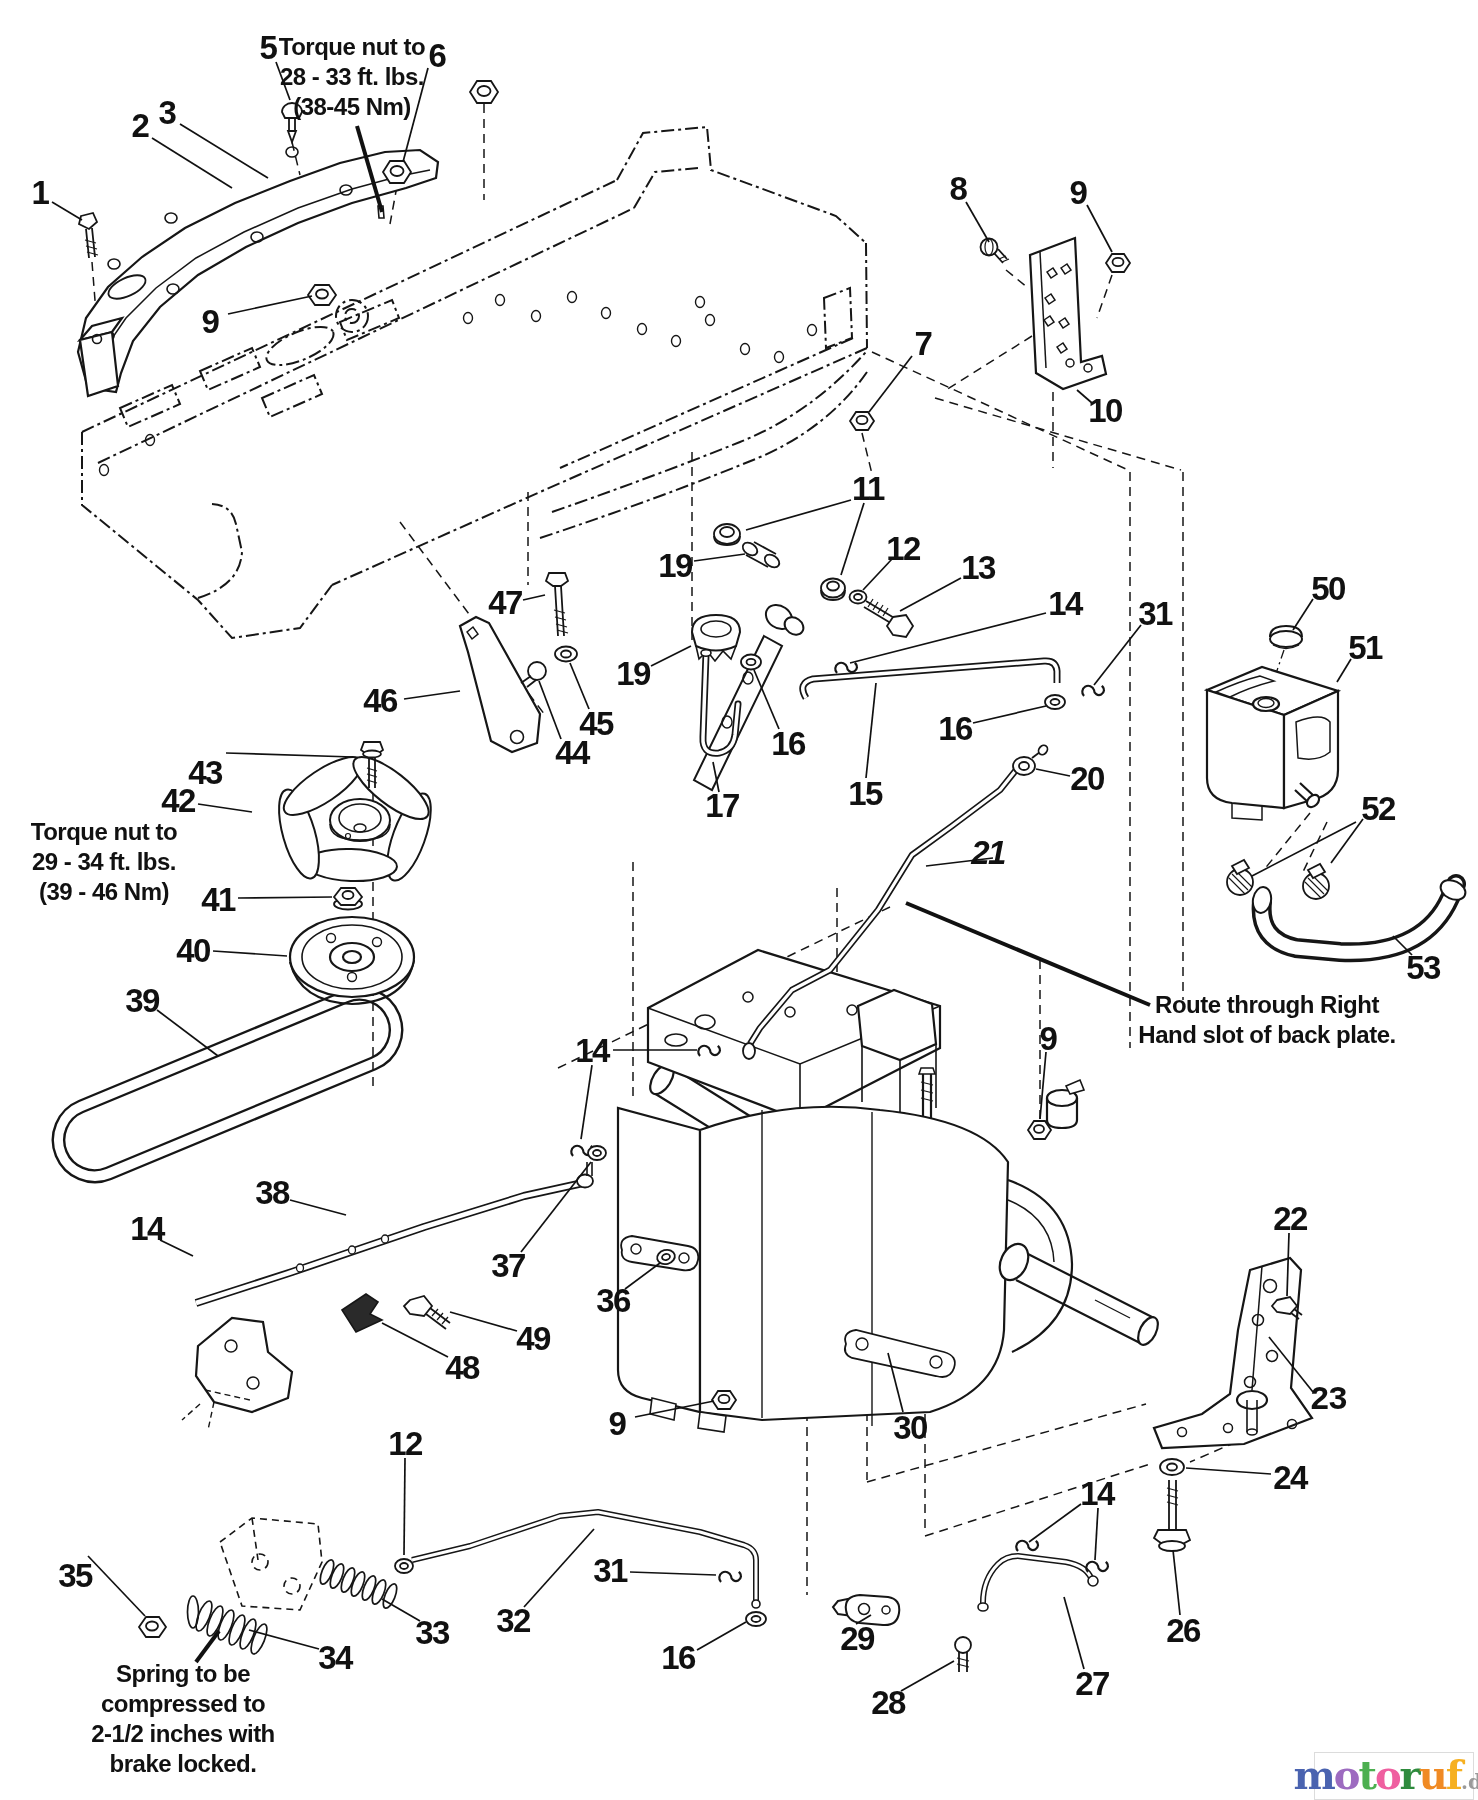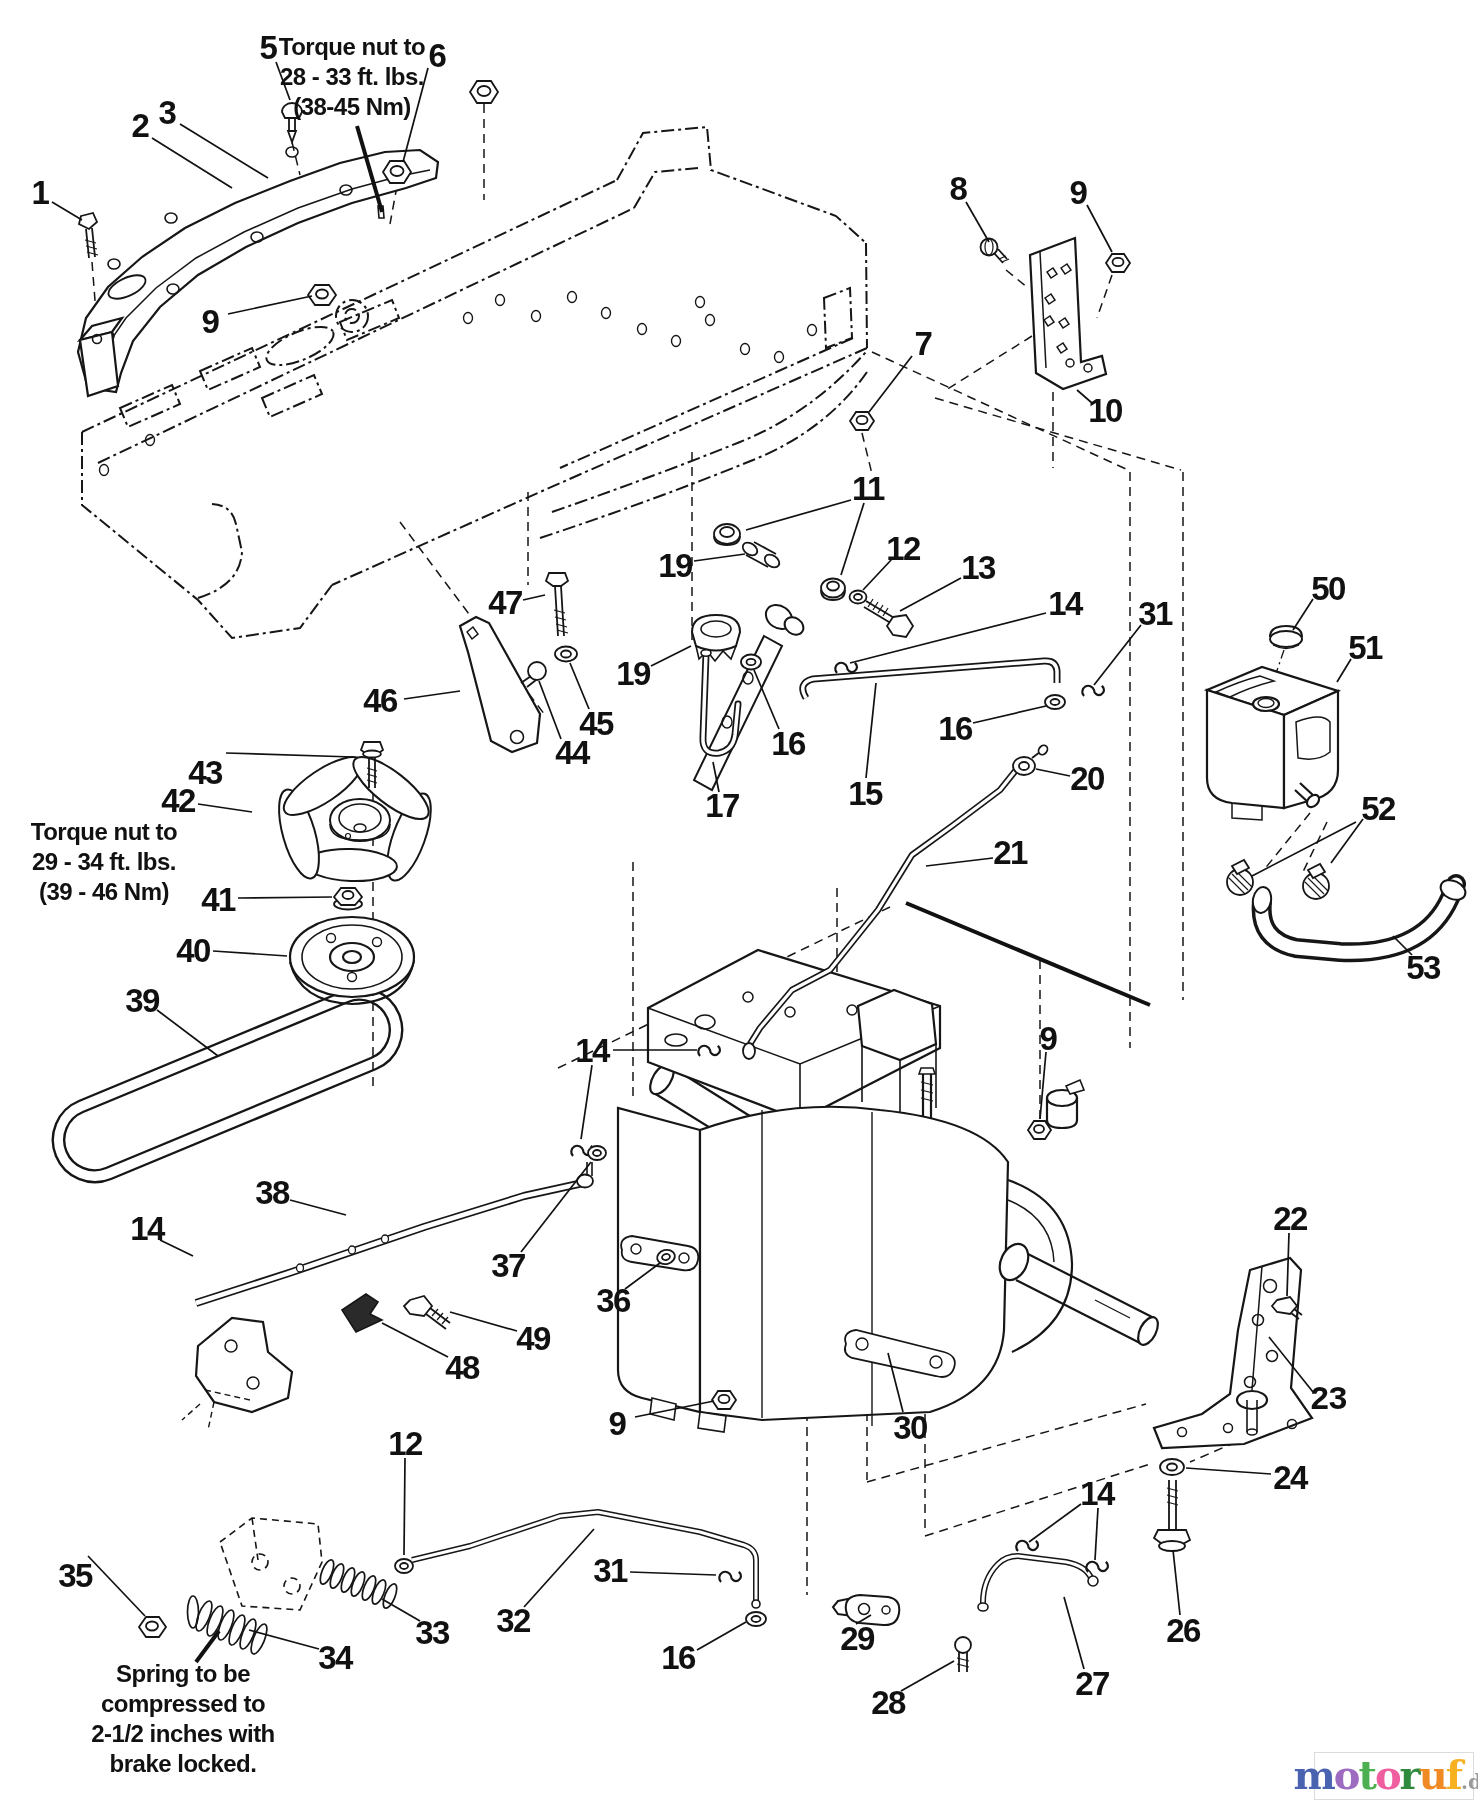--- a/index.html
+++ b/index.html
@@ -619,21 +619,21 @@
     <div class="callout" style="left: 955px; top: 728px;">16</div>
     <div class="callout" style="left: 1087px; top: 778px;">20</div>
     <div class="callout" style="left: 722px; top: 805px;">17</div>
     <div class="callout" style="left: 205px; top: 772px;">43</div>
     <div class="callout" style="left: 178px; top: 800px;">42</div>
     <div class="callout" style="left: 218px; top: 899px;">41</div>
     <div class="callout" style="left: 193px; top: 950px;">40</div>
     <div class="callout" style="left: 142px; top: 1000px;">39</div>
     <div class="callout" style="left: 1378px; top: 808px;">52</div>
     <div class="callout" style="left: 1423px; top: 967px;">53</div>
-    <div class="callout" style="left: 1010px; top: 852px;">21</div>
+    <div class="callout" style="left: 988px; top: 852px; font-style: italic;">21</div>
     <div class="callout" style="left: 592px; top: 1050px;">14</div>
     <div class="callout" style="left: 1048px; top: 1038px;">9</div>
     <div class="callout" style="left: 272px; top: 1192px;">38</div>
     <div class="callout" style="left: 147px; top: 1228px;">14</div>
     <div class="callout" style="left: 508px; top: 1265px;">37</div>
     <div class="callout" style="left: 613px; top: 1300px;">36</div>
     <div class="callout" style="left: 533px; top: 1338px;">49</div>
     <div class="callout" style="left: 462px; top: 1367px;">48</div>
     <div class="callout" style="left: 405px; top: 1443px;">12</div>
     <div class="callout" style="left: 617px; top: 1423px;">9</div>
@@ -655,19 +655,23 @@
     <div class="annotation" style="left: 352px; top: 77px;">
       <div>Torque nut to</div>
       <div>28 - 33 ft. lbs.</div>
       <div>(38-45 Nm)</div>
     </div>
     <div class="annotation" style="left: 104px; top: 862px;">
       <div>Torque nut to</div>
       <div>29 - 34 ft. lbs.</div>
       <div>(39 - 46 Nm)</div>
     </div>
+    <div class="annotation" style="left: 1267px; top: 1020px;">
+      <div>Route through Right</div>
+      <div>Hand slot of back plate.</div>
+    </div>
     <div class="annotation" style="left: 183px; top: 1719px;">
       <div>Spring to be</div>
       <div>compressed to</div>
       <div>2-1/2 inches with</div>
       <div>brake locked.</div>
     </div>
   </div>
 
 </body></html>

